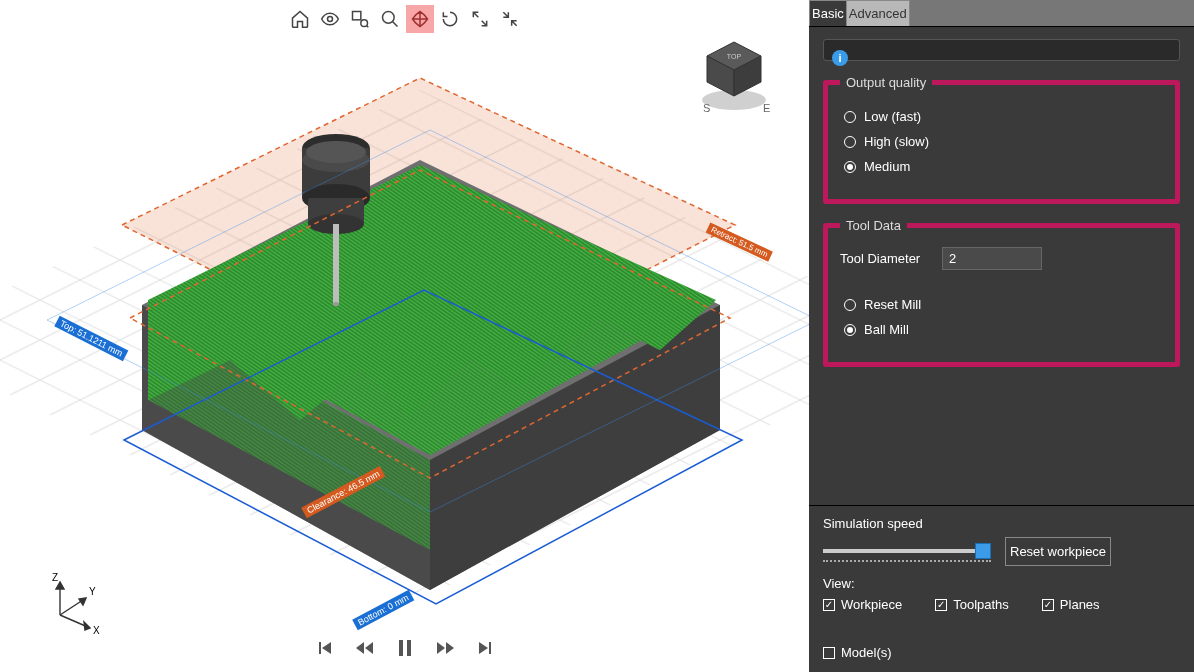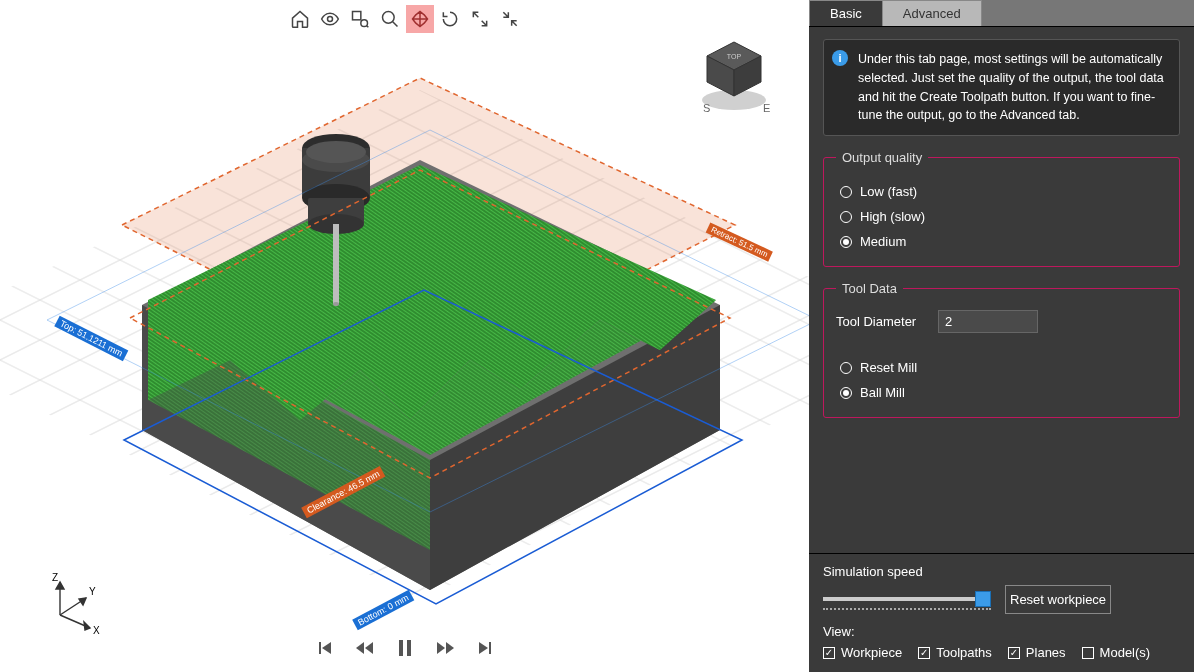--- a/index.html
+++ b/index.html
@@ -9,42 +9,42 @@
 .sidebar{width:385px;background:#3a3a3a;position:relative;display:flex;flex-direction:column;}
 .toolbar{position:absolute;top:5px;left:50%;transform:translateX(-50%);display:flex;gap:2px;z-index:10;}
 .toolbar button{width:28px;height:28px;background:transparent;border:none;cursor:pointer;display:flex;align-items:center;justify-content:center;color:#444;}
 .toolbar button.active{background:#f7a7a7;}
 .toolbar svg{width:20px;height:20px;}
 .viewcube{position:absolute;top:30px;right:30px;z-index:5;}
 .axis-gizmo{position:absolute;bottom:30px;left:30px;color:#333;font-size:10px;}
 .playback{position:absolute;bottom:8px;left:50%;transform:translateX(-50%);display:flex;gap:14px;align-items:center;}
 .playback button{background:transparent;border:none;cursor:pointer;color:#555;padding:4px;}
 .tabs{display:flex;background:#777;border-bottom:1px solid #000;}
-.tabs .tab{padding:5px 20px;background:#b8b8b8;color:#333;border:1px solid #888;border-bottom:none;cursor:pointer;font-size:13px;margin-right:-1px;}
+.tabs .tab{padding:5px 2px;background:#b8b8b8;color:#333;border:1px solid #888;border-bottom:none;cursor:pointer;font-size:13px;margin-right:-1px;}
 .tabs .tab.active{background:#3a3a3a;color:#fff;}
 .tab-body{flex:1;padding:12px 14px;overflow:auto;}
 .info-box{background:#2a2a2a;border:1px solid #555;border-radius:3px;padding:10px 12px 10px 34px;position:relative;font-size:12.5px;line-height:1.5;margin-bottom:14px;}
 .info-box .info-icon{position:absolute;left:8px;top:10px;width:16px;height:16px;border-radius:50%;background:#3a9be8;color:#fff;font-size:11px;font-weight:bold;display:flex;align-items:center;justify-content:center;}
-fieldset{border:1px solid #be185d;border-radius:3px;padding:14px 12px 12px;margin-bottom:14px;}
+fieldset{border:5px solid #be185d;border-radius:3px;padding:14px 12px 20px;margin-bottom:14px;}
 fieldset legend{padding:0 6px;font-size:13px;color:#ddd;}
 .radio-row{display:flex;align-items:center;gap:8px;padding:5px 4px;cursor:pointer;}
 .radio{width:12px;height:12px;border:1.5px solid #fff;border-radius:50%;display:inline-flex;align-items:center;justify-content:center;flex-shrink:0;}
 .radio.selected::after{content:"";width:6px;height:6px;background:#fff;border-radius:50%;}
 .field-row{display:flex;align-items:center;gap:10px;margin-bottom:22px;}
 .field-row label{min-width:92px;}
 .field-row input[type=text]{background:#4a4a4a;border:1px solid #666;color:#fff;padding:3px 6px;width:100px;font-size:13px;}
 .bottom-panel{border-top:1px solid #000;padding:10px 14px 12px;background:#3a3a3a;}
 .bottom-panel .label{font-size:13px;margin-bottom:6px;}
 .speed-row{display:flex;align-items:center;gap:14px;margin-bottom:10px;}
 .slider{flex:0 0 168px;position:relative;height:20px;}
 .slider-track{position:absolute;top:7px;left:0;right:0;height:4px;background:#ccc;}
 .slider-thumb{position:absolute;top:1px;width:16px;height:16px;background:#3b9be8;border:1px solid #1a6fb5;}
 .slider-ticks{position:absolute;bottom:0;left:0;right:0;height:4px;border-bottom:2px dotted #aaa;}
 .btn{background:#3a3a3a;border:1px solid #888;color:#fff;padding:6px 4px;cursor:pointer;font-size:13px;}
-.checks{display:flex;gap:16px;flex-wrap:wrap;margin-top:6px;}
+.checks{display:flex;gap:33px;flex-wrap:wrap;margin-top:6px;}
 .check{display:flex;align-items:center;gap:6px;cursor:pointer;}
 .checkbox{width:12px;height:12px;border:1.5px solid #fff;display:inline-flex;align-items:center;justify-content:center;flex-shrink:0;}
 .checkbox.checked::after{content:"✓";font-size:10px;color:#fff;line-height:1;}
 .scene{position:absolute;inset:0;}
 .plane-label{position:absolute;font-size:9px;color:#fff;padding:1px 4px;transform-origin:left center;}
 </style>
 </head>
 <body>
 
 <div class="app">
@@ -200,21 +200,20 @@
   </div>
 
   <div class="sidebar">
     <div class="tabs">
       <div class="tab active">Basic</div>
       <div class="tab">Advanced</div>
     </div>
     <div class="tab-body">
       <div class="info-box">
         <span class="info-icon">i</span>
-        <span>Under this tab page, most settings will be automatically selected. Just set the quality of the output, the tool data and hit the Create Toolpath button. If you want to fine-tune the output, go to the Advanced tab.</span>
       </div>
 
       <fieldset>
         <legend>Output quality</legend>
         <div class="radio-row">
           <span class="radio"></span>
           <span>Low (fast)</span>
         </div>
         <div class="radio-row">
           <span class="radio"></span>

